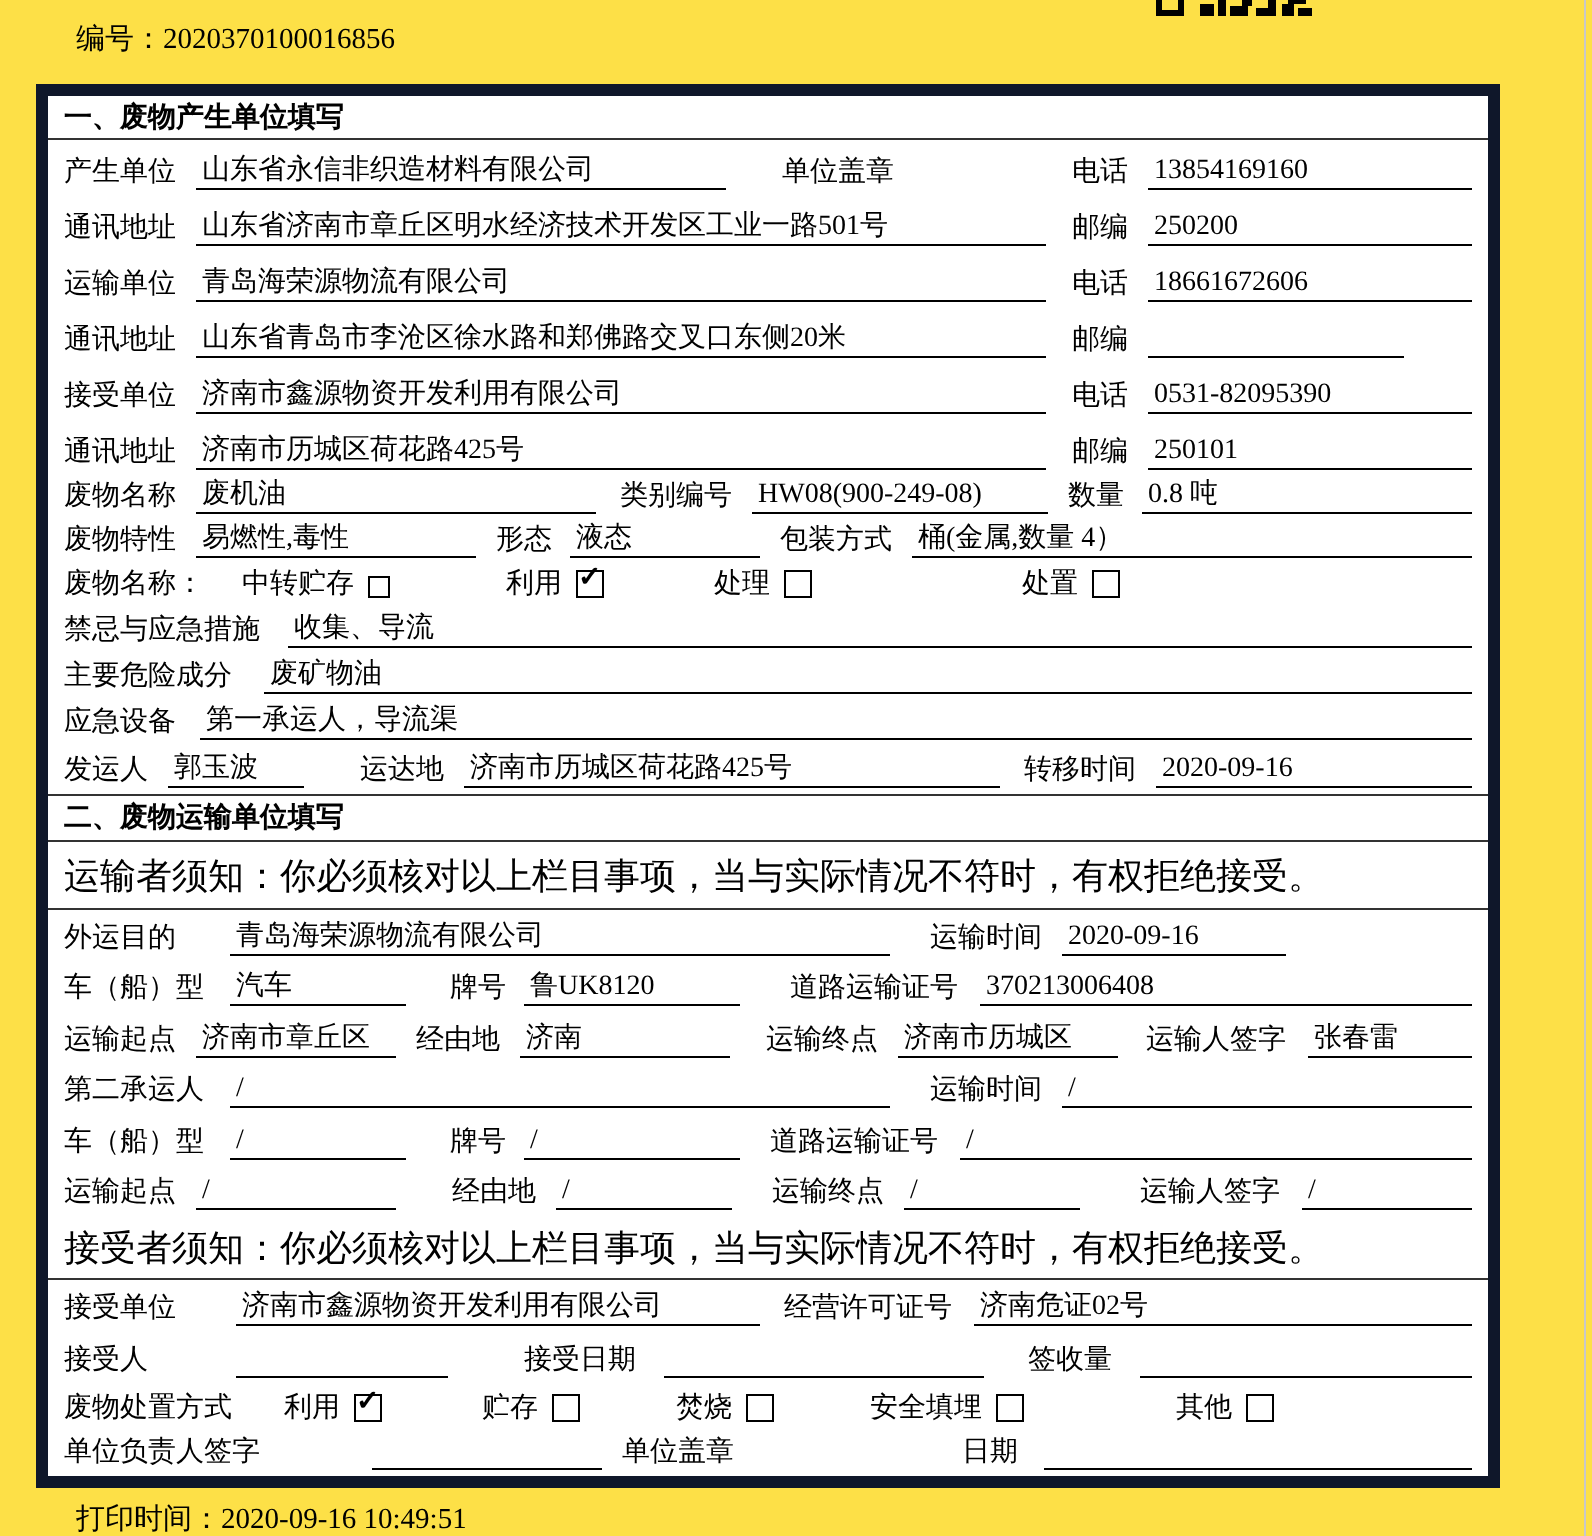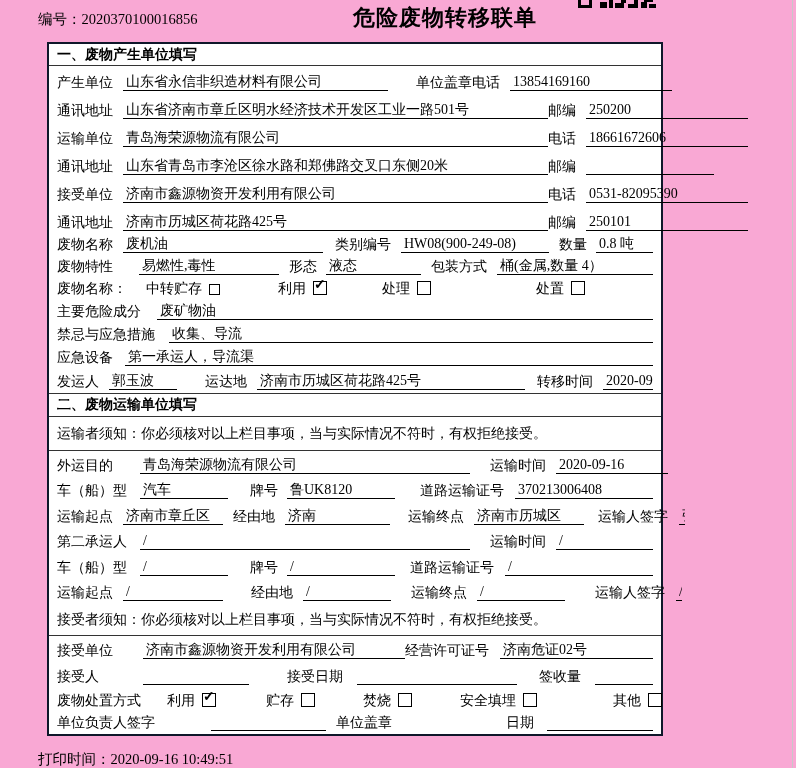--- a/index.html
+++ b/index.html
@@ -1,51 +1,50 @@
 <!DOCTYPE html>
 <html><head>
 <meta charset="utf-8">
 <style>
   html,body{margin:0;padding:0;background:#fff;}
-  #page{position:relative;width:796px;height:768px;background:#f9a8d4;overflow:hidden;
+  #page{position:relative;width:796px;height:768px;background:#fde047;overflow:hidden;
         font-family:"Liberation Serif","DejaVu Serif",serif;color:#000;}
   
   #serial{position:absolute;left:38px;top:10px;font-size:14.5px;white-space:nowrap;}
   #title{position:absolute;left:33px;top:3px;width:724px;text-align:center;padding-left:100px;
          box-sizing:border-box;font-family:"Liberation Sans","DejaVu Sans",sans-serif;
          font-weight:bold;font-size:22px;letter-spacing:1px;}
   #qr{position:absolute;left:578px;top:0;}
   #page-edge{position:absolute;left:792px;top:0;width:1px;height:768px;background:#c8c8c8;}
   
-  #form{position:absolute;left:47px;top:42px;width:616px;border:2px solid #0f172a;box-sizing:border-box;background:#fff;}
+  #form{position:absolute;left:18px;top:42px;width:732px;border:6px solid #0f172a;box-sizing:border-box;background:#fff;}
   .sec-h{display:flex;align-items:center;padding:0 8px;font-family:"Liberation Sans","DejaVu Sans",sans-serif;
          font-weight:bold;font-size:14px;border-bottom:1px solid #333;box-sizing:border-box;}
   .sec-h.bt{border-top:1px solid #333;}
-  .notice{display:flex;align-items:center;padding:0 8px;font-size:14px;border-bottom:1px solid #333;box-sizing:border-box;}
+  .notice{display:flex;align-items:center;padding:0 8px;font-size:18px;border-bottom:1px solid #333;box-sizing:border-box;}
   .r{display:flex;align-items:flex-end;padding:0 8px 3px 8px;box-sizing:border-box;}
   .lbl{white-space:nowrap;font-size:14px;line-height:17px;flex:none;}
   .u{border-bottom:1px solid #000;font-size:14px;line-height:17px;white-space:nowrap;
      box-sizing:border-box;padding:0 3px;flex:none;overflow:hidden;}
   .u.c{text-align:left;}
   .fx{flex:1 1 auto;}
   .rg{margin-left:auto;display:flex;align-items:flex-end;width:200px;flex:none;}
   .cb{display:inline-block;width:12px;height:12px;border:1px solid #000;position:relative;
       flex:none;align-self:flex-end;margin:0 0 2px 7px;}
   .cb.sm{width:9px;height:9px;}
   .cb[data-checked="true"]::after{content:"✓";position:absolute;left:0px;top:-6px;font-size:14px;font-weight:bold;}
   #footer{position:absolute;left:38px;top:750px;font-size:14.5px;white-space:nowrap;}
 </style>
 </head>
 <body>
 
 <div id="page">
 
   <div id="serial"><span>编号：</span><span>2020370100016856</span></div>
 
-  <div id="title">危险废物转移联单</div>
 
   <svg id="qr" width="78" height="9" viewBox="0 0 78 9">
     <g fill="#000">
       <rect x="0" y="0" width="3" height="6"></rect>
         <rect x="11" y="0" width="3" height="6"></rect>
       <rect x="0" y="5" width="14" height="3"></rect>
         <rect x="22" y="2" width="7" height="6"></rect>
       <rect x="31" y="0" width="4" height="8"></rect>
         <rect x="37" y="3" width="9" height="5"></rect>
       <rect x="43" y="0" width="5" height="3"></rect>
@@ -120,47 +119,47 @@
       <span class="lbl" style="width:58px">废物名称</span>
       <span class="u" style="width:200px;margin-left:8px">废机油</span>
       <span class="lbl" style="margin-left:12px;width:58px">类别编号</span>
       <span class="u" style="width:148px;margin-left:8px">HW08(900-249-08)</span>
       <span class="lbl" style="margin-left:10px;width:29px">数量</span>
       <span class="u fx" style="margin-left:8px">0.8 吨</span>
     </div>
 
     <div class="r" style="height:22px">
       <span class="lbl" style="width:58px">废物特性</span>
-      <span class="u" style="width:140px;margin-left:24px">易燃性,毒性</span>
+      <span class="u" style="width:140px;margin-left:8px">易燃性,毒性</span>
       <span class="lbl" style="margin-left:10px;width:29px">形态</span>
       <span class="u" style="width:95px;margin-left:8px">液态</span>
       <span class="lbl" style="margin-left:10px;width:58px">包装方式</span>
       <span class="u fx" style="margin-left:8px">桶(金属,数量 4）</span>
     </div>
 
     <div class="r" style="height:22px">
       <span class="lbl" style="width:75px">废物名称：</span>
       <span class="lbl" style="margin-left:14px">中转贮存</span>
       <span class="cb sm" data-checked="false"></span>
       <span class="lbl" style="margin-left:58px">利用</span>
       <span class="cb" data-checked="true"></span>
       <span class="lbl" style="margin-left:55px">处理</span>
       <span class="cb" data-checked="false"></span>
       <span class="lbl" style="margin-left:105px">处置</span>
       <span class="cb" data-checked="false"></span>
     </div>
 
     <div class="r" style="height:23px">
+      <span class="lbl" style="width:102px">禁忌与应急措施</span>
+      <span class="u fx" style="margin-left:10px">收集、导流</span>
+    </div>
+
+    <div class="r" style="height:23px">
       <span class="lbl" style="width:88px">主要危险成分</span>
       <span class="u fx" style="margin-left:12px">废矿物油</span>
-    </div>
-
-    <div class="r" style="height:23px">
-      <span class="lbl" style="width:102px">禁忌与应急措施</span>
-      <span class="u fx" style="margin-left:10px">收集、导流</span>
     </div>
 
     <div class="r" style="height:23px">
       <span class="lbl" style="width:58px">应急设备</span>
       <span class="u fx" style="margin-left:10px">第一承运人，导流渠</span>
     </div>
 
     <div class="r" style="height:24px">
       <span class="lbl" style="width:44px">发运人</span>
       <span class="u c" style="width:68px;margin-left:8px">郭玉波</span>
@@ -227,21 +226,21 @@
       <span class="lbl" style="margin-left:30px;width:73px">运输人签字</span>
       <span class="u c fx" style="margin-left:8px">/</span>
     </div>
 
 
     <div class="notice" style="height:32px">接受者须知：你必须核对以上栏目事项，当与实际情况不符时，有权拒绝接受。</div>
 
     <div class="r" style="height:26px">
       <span class="lbl" style="width:58px">接受单位</span>
       <span class="u" style="width:262px;margin-left:28px">济南市鑫源物资开发利用有限公司</span>
-      <span class="lbl" style="width:87px">经营许可证号</span>
+      <span class="lbl" style="margin-left:12px;width:87px">经营许可证号</span>
       <span class="u fx" style="margin-left:8px">济南危证02号</span>
     </div>
 
     <div class="r" style="height:26px">
       <span class="lbl" style="width:44px">接受人</span>
       <span class="u" style="width:106px;margin-left:42px"></span>
       <span class="lbl" style="margin-left:38px;width:58px">接受日期</span>
       <span class="u" style="width:160px;margin-left:12px"></span>
       <span class="lbl" style="margin-left:22px;width:44px">签收量</span>
       <span class="u fx" style="margin-left:12px"></span>

